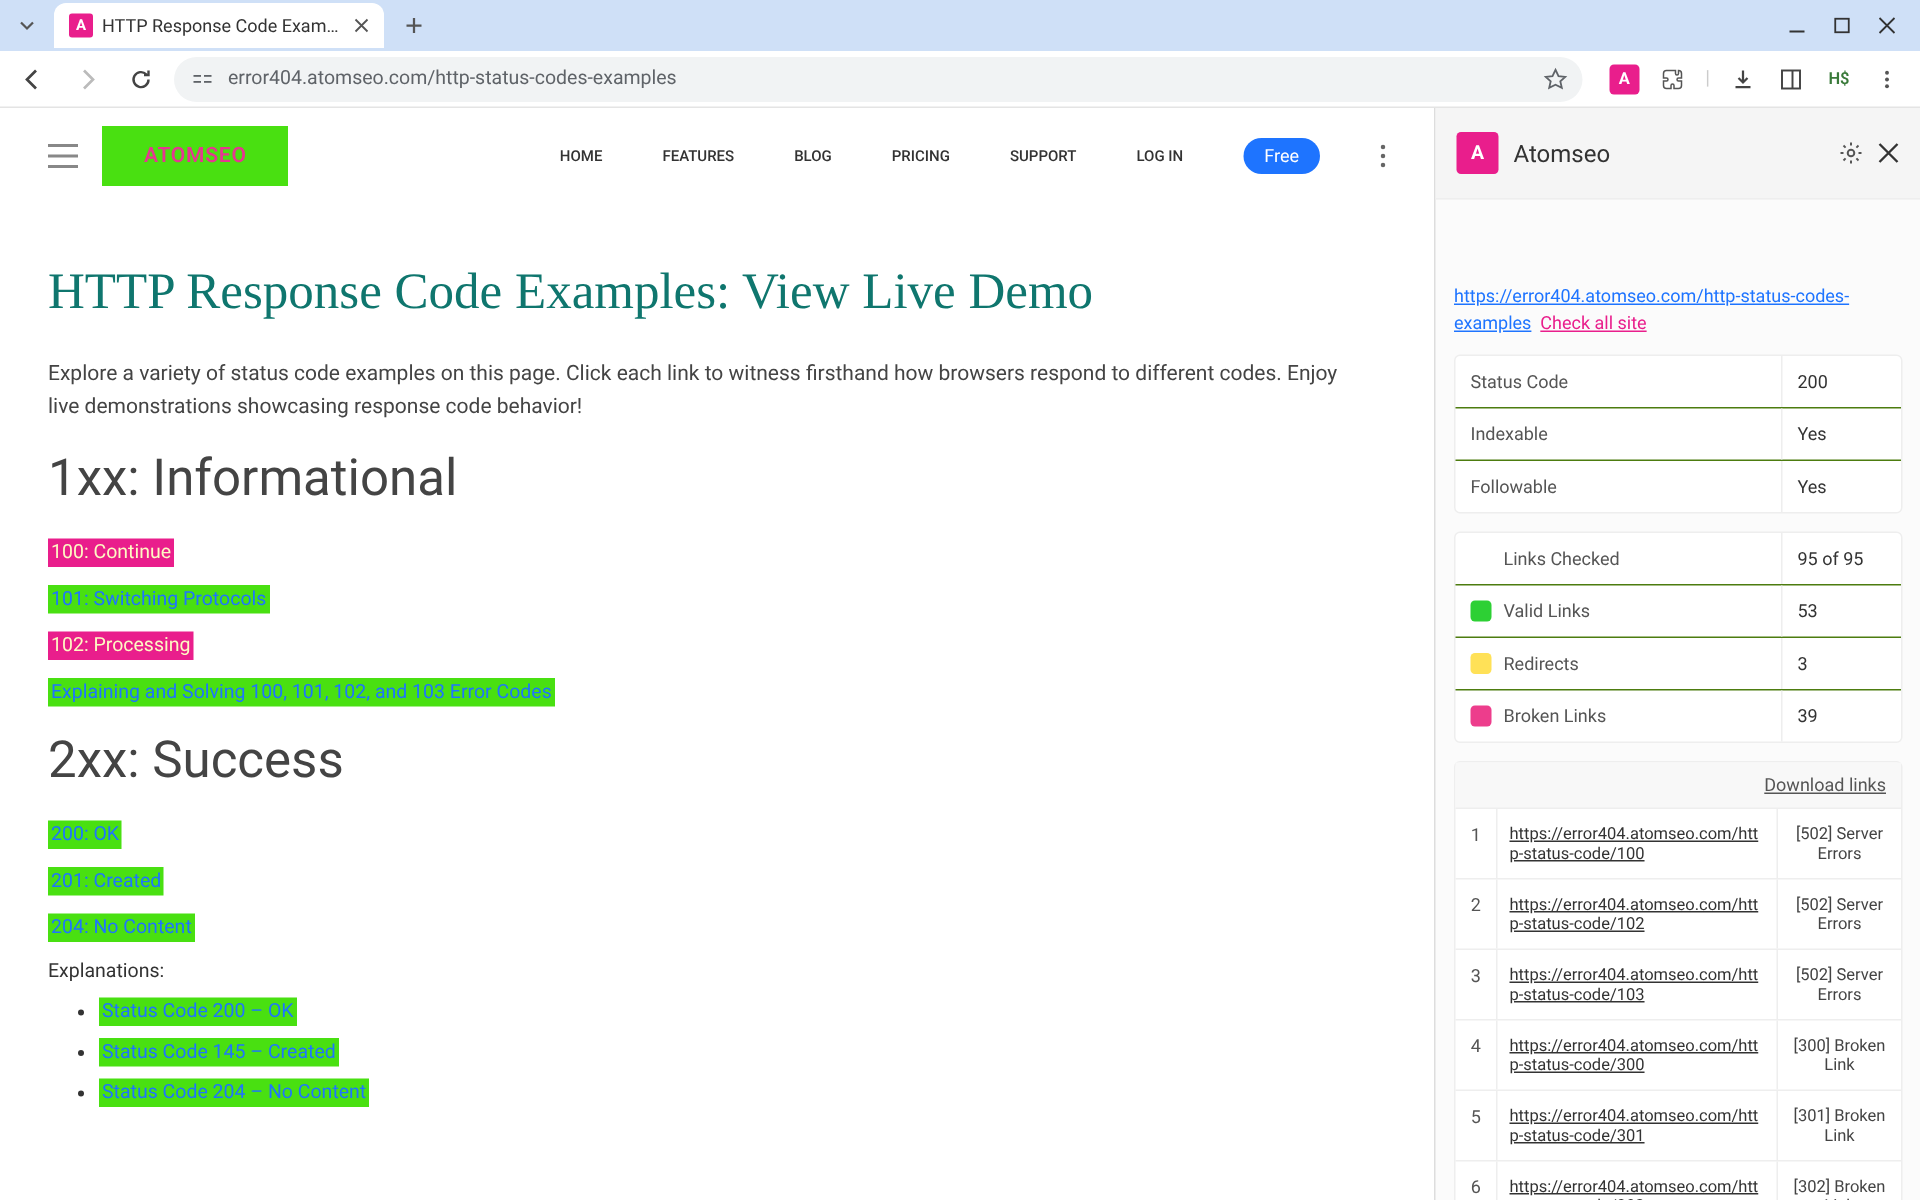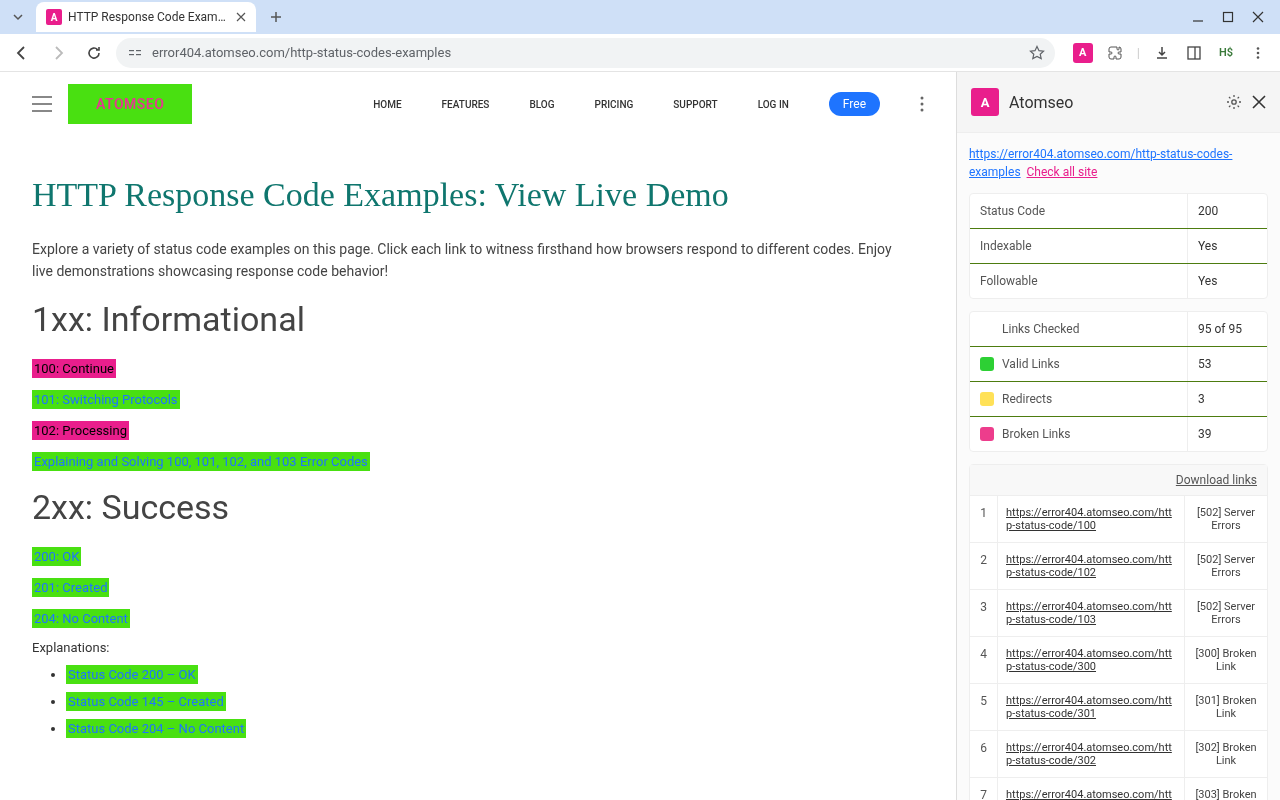--- a/index.html
+++ b/index.html
@@ -41,34 +41,34 @@
   .site-nav { margin-left:auto; display:flex; align-items:center; gap: 40px; }
   .nav-link { font-size: 10px; font-weight:500; color:#333; cursor:pointer; }
   .free-pill { background:#1e74ff; color:#fff; border-radius: 14px; padding: 5px 14px; font-size:12px; cursor:pointer; }
   .dots-btn { cursor:pointer; color:#555; font-size:18px; }
 
   
   h1 { font-size: 34px; font-weight: 400; color:#0f766e; margin: 40px 0 24px; font-family: Liberation Serif, serif; }
   .intro { font-size: 14px; color:#444; line-height: 1.6; max-width: 860px; margin-bottom: 12px; }
   h2 { font-size: 34px; font-weight: 400; color:#444; margin: 16px 0 20px; }
   .link-line { margin-bottom: 12px; }
-  .hl-pink { background:#e91e8c; color:#000000; padding: 2px 2px; font-size: 13px; display:inline-block; cursor:pointer; }
+  .hl-pink { background:#e91e8c; color:#fef9c3; padding: 2px 2px; font-size: 13px; display:inline-block; cursor:pointer; }
   .hl-green { background:#49e011; color:#1e74ff; padding: 2px 2px; font-size: 13px; display:inline-block; cursor:pointer; }
   .exp-label { font-size:13px; color:#333; margin-top:12px; margin-bottom:10px; }
   ul.exp { list-style: disc; padding-left: 34px; }
   ul.exp li { margin-bottom: 8px; }
 
   
   .sidepanel { width: 324px; border-left: 1px solid #ddd; background:#fbfbfb; display:flex; flex-direction:column; overflow:hidden; }
   .sp-header { display:flex; align-items:center; padding: 16px 14px; border-bottom: 1px solid #eee; gap:10px; background:#f5f5f5; }
   .sp-logo { width:28px; height:28px; background:#e91e8c; color:#fff; display:flex; align-items:center; justify-content:center; font-weight:bold; border-radius:3px; }
   .sp-title { font-size:16px; color:#333; flex:1; }
   .sp-icon { cursor:pointer; color:#555; font-size:16px; }
   .sp-body { flex:1; overflow-y:auto; padding: 12px; }
-  .sp-url-row { font-size:12px; margin-bottom:12px; line-height:1.5; }
+  .sp-url-row { font-size:12px; margin-bottom:12px; line-height:1.5;margin-top:43px; }
   .sp-url-row a { color:#1e74ff; text-decoration:underline; cursor:pointer; }
   .sp-url-row a.check { color:#e91e8c; }
   .sp-table { width:100%; border: 1px solid #eee; border-radius:4px; background:#fff; margin-bottom:12px; }
   .sp-row { display:flex; border-bottom:1px solid #4d7c0f; }
   .sp-row:last-child { border-bottom:none; }
   .sp-cell-l { flex:1; padding: 10px 10px; font-size:12px; color:#555; display:flex; align-items:center; gap:8px; }
   .sp-cell-r { width: 80px; padding: 10px 10px; font-size:12px; color:#333; border-left:1px solid #eee; }
   .sq { width:14px; height:14px; border-radius:3px; flex-shrink:0; }
   .sq-green { background:#2dd034; }
   .sq-yellow { background:#ffe157; }

